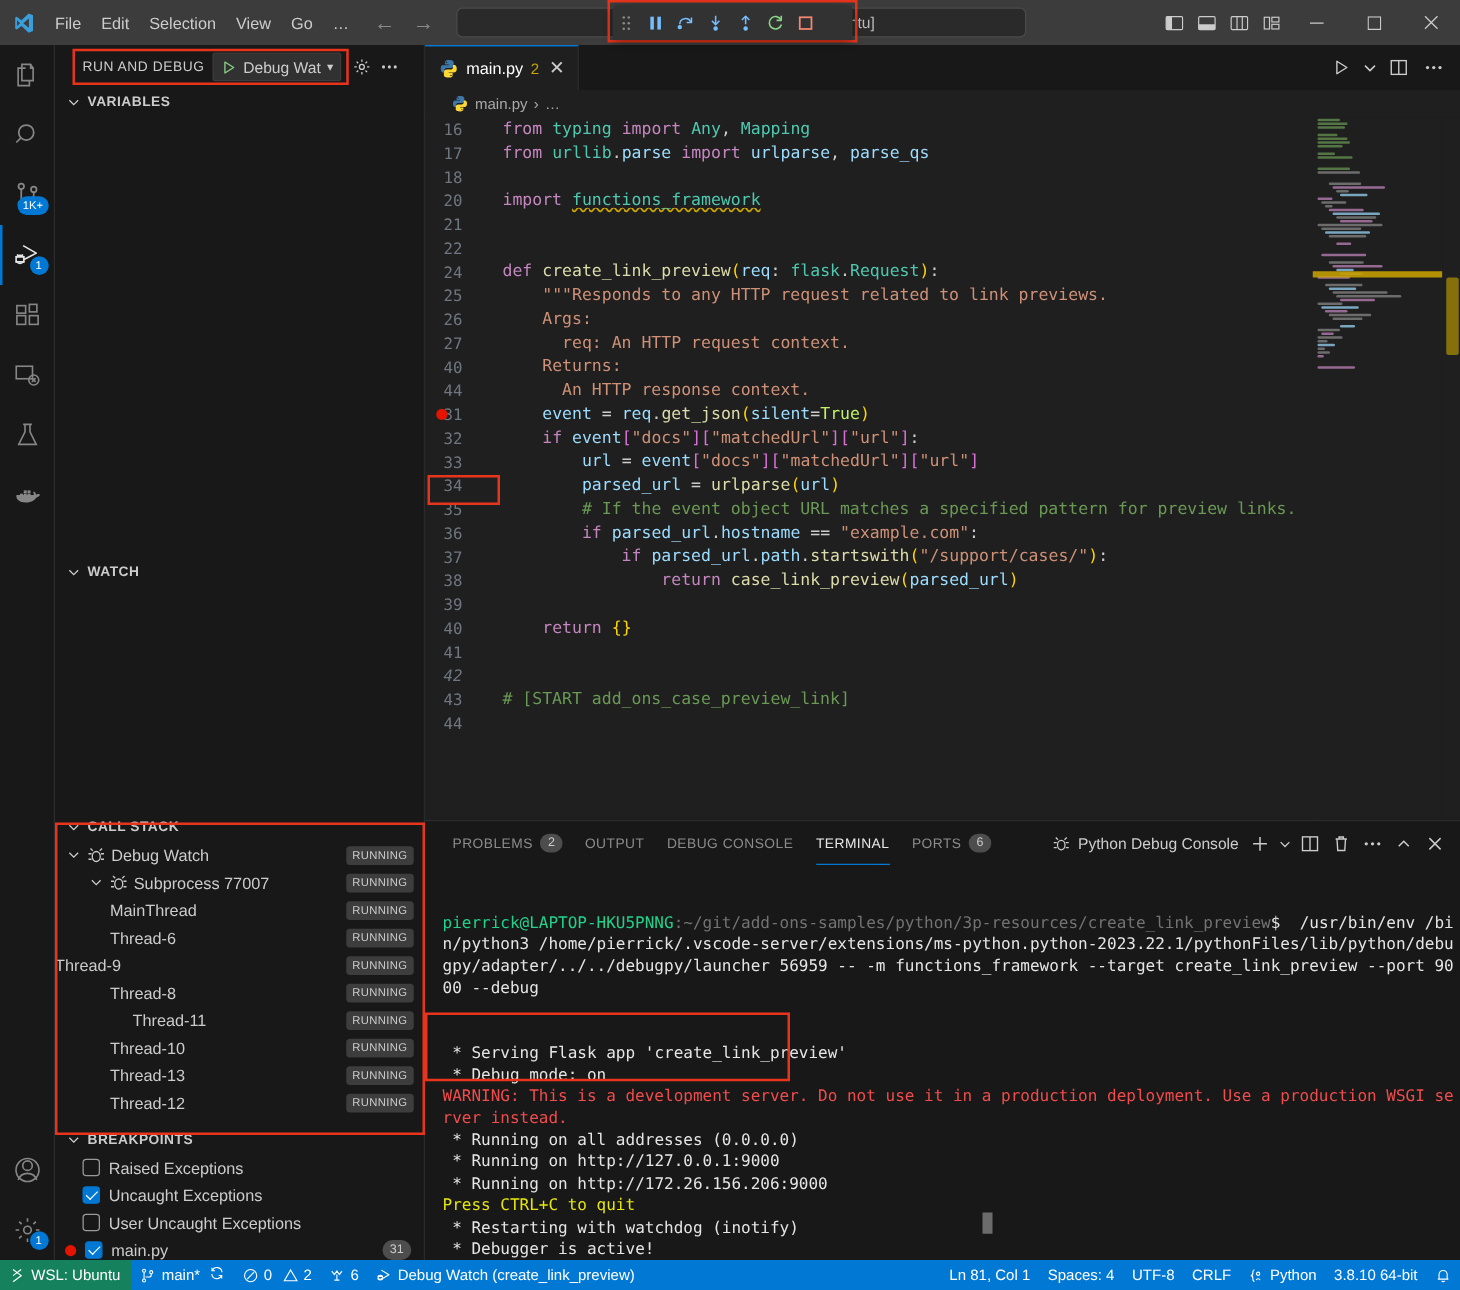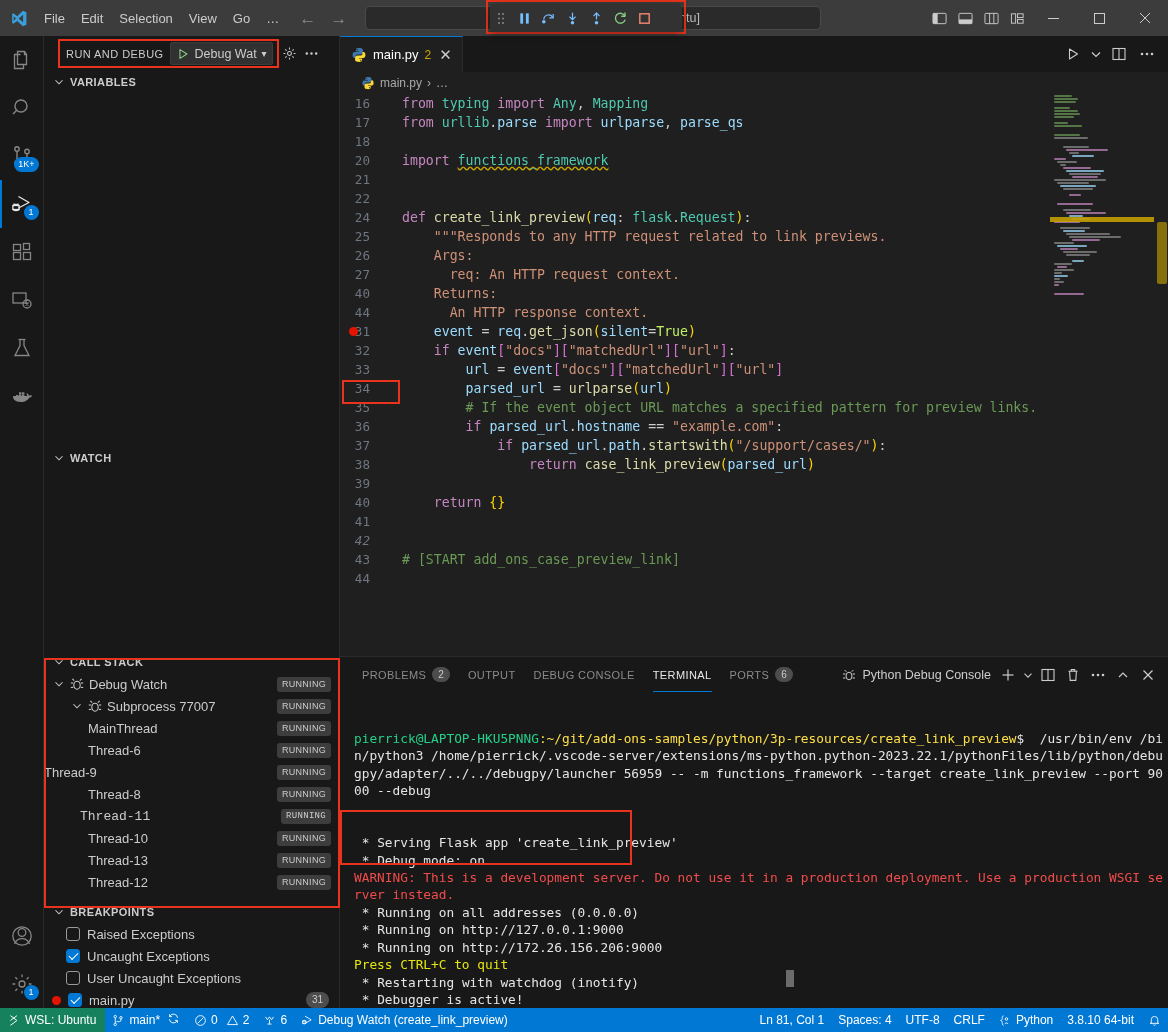--- a/index.html
+++ b/index.html
@@ -237,21 +237,21 @@
   #terminal-selector { display: flex; align-items: center; gap: 5px; font-size: 12.5px; color: #cccccc; padding-right: 4px; }
   .pa-btn { width: 24px; height: 35px; display: flex; align-items: center; justify-content: center; color: #cccccc; }
   .pa-btn svg { width: 16px; height: 16px; }
   #terminal-body {
     position: relative; height: 317px; padding: 3px 0 0 14px;
     font-family: "DejaVu Sans Mono", monospace; font-size: 12.8px; line-height: 17.4px;
     color: #cccccc; white-space: pre-wrap; word-break: break-all;
   }
   .term-line { white-space: pre-wrap; }
   .c-green { color: #23d18b; }
-  .c-cyan { color: #fde047; }
+  .c-cyan { color: #737373; }
   .c-red { color: #f14c4c; }
   .c-yellow { color: #e5e510; }
   .c-white { color: #e5e5e5; }
   #term-outline {
     position: absolute; left: 0px; top: 118px; width: 292px; height: 55px;
     border: 2px solid #e8341c; pointer-events: none;
   }
   #term-cursor-block { position: absolute; left: 446px; top: 278px; width: 8px; height: 17px; background: #6b6b6b; }
 
   
@@ -578,21 +578,21 @@
           <span class="cs-state">RUNNING</span>
         </div>
         <div class="cs-row" style="">
           <span class="cs-label">Thread-9</span>
           <span class="cs-state">RUNNING</span>
         </div>
         <div class="cs-row" style="padding-left: 44px;">
           <span class="cs-label">Thread-8</span>
           <span class="cs-state">RUNNING</span>
         </div>
-        <div class="cs-row" style="padding-left: 36px; font-family: Liberation Mono, monospace;">
+        <div class="cs-row" style="padding-left: 62px;">
           <span class="cs-label">Thread-11</span>
           <span class="cs-state">RUNNING</span>
         </div>
         <div class="cs-row" style="padding-left: 44px;">
           <span class="cs-label">Thread-10</span>
           <span class="cs-state">RUNNING</span>
         </div>
         <div class="cs-row" style="padding-left: 44px;">
           <span class="cs-label">Thread-13</span>
           <span class="cs-state">RUNNING</span>

